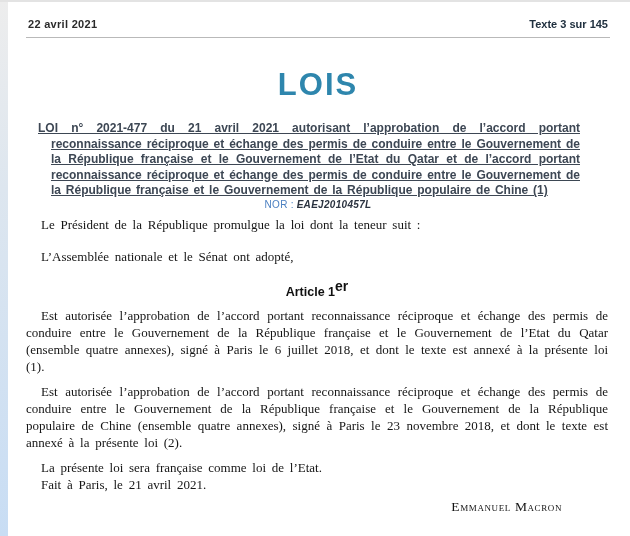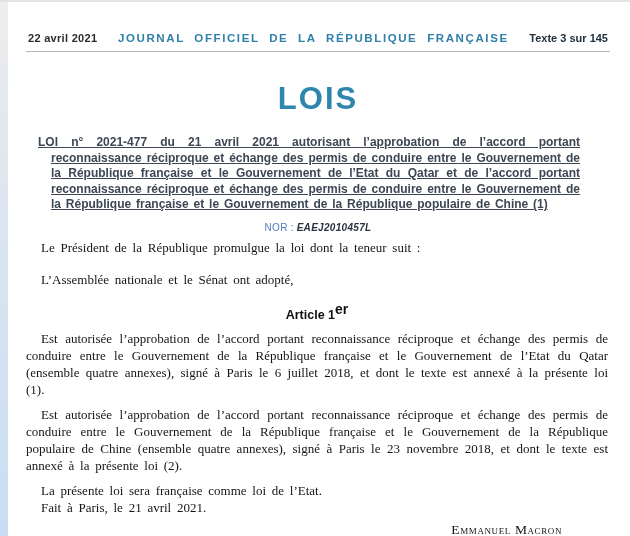--- a/index.html
+++ b/index.html
@@ -16,21 +16,21 @@
     position: absolute;
     left: 0; top: 0; bottom: 0;
     width: 8px;
     background: linear-gradient(180deg, #ededed 0%, #dde6ef 35%, #c8ddf4 100%);
   }
   .sheet {
     position: absolute;
     left: 8px; top: 0; right: 0; bottom: 0;
     background: #ffffff;
     box-sizing: border-box;
-    padding: 22px 20px 0 18px;
+    padding: 8px 20px 0 18px;
   }
   
   .header {
     display: flex;
     align-items: baseline;
     justify-content: space-between;
     font-family: "Liberation Sans", sans-serif;
     padding: 8px 2px 7px 2px;
     border-bottom: 1px solid #b9b9b9;
   }
@@ -75,21 +75,20 @@
     line-height: 15.5px;
     color: #3d4754;
     text-align: justify;
     padding-left: 13px;
     text-indent: -13px;
     word-spacing: 1.5px;
     text-decoration: underline;
   }
   
   .nor-line {
-    margin-top: 9px;
     text-align: center;
     font-family: "Liberation Sans", sans-serif;
     font-size: 10px;
   }
   .nor-label { color: #4a7fc1; letter-spacing: 0.3px; }
   .nor-value { color: #2b3340; font-weight: bold; font-style: italic; letter-spacing: 0.3px; }
   
   .body-text {
     font-family: "Liberation Serif", serif;
     font-size: 13px;
@@ -132,21 +131,20 @@
 </style>
 </head>
 <body>
 
 <div class="page">
   <div class="edge-strip"></div>
   <div class="sheet">
 
     <div class="header">
       <span class="date">22 avril 2021</span>
-      <span class="journal">JOURNAL OFFICIEL DE LA RÉPUBLIQUE FRANÇAISE</span>
       <span class="texte-ref">Texte 3 sur 145</span>
     </div>
 
     <div class="lois-title">LOIS</div>
 
     <div class="law-title">LOI n° 2021-477 du 21 avril 2021 autorisant l’approbation de l’accord portant reconnaissance réciproque et échange des permis de conduire entre le Gouvernement de la République française et le Gouvernement de l’Etat du Qatar et de l’accord portant reconnaissance réciproque et échange des permis de conduire entre le Gouvernement de la République française et le Gouvernement de la République populaire de Chine (1)</div>
 
     <div class="nor-line">
       <span class="nor-label">NOR :</span>
       <span class="nor-value">EAEJ2010457L</span>

